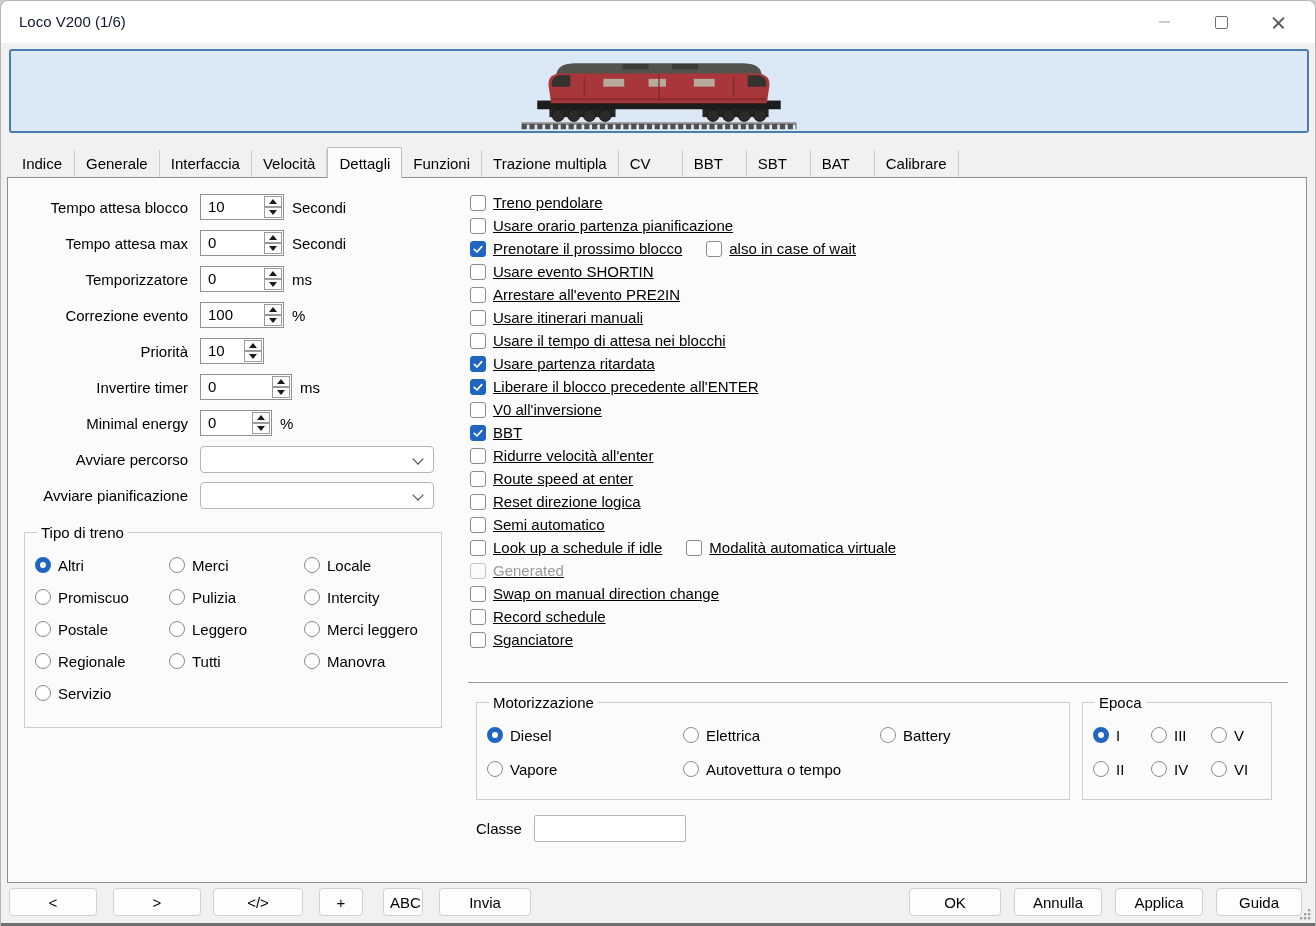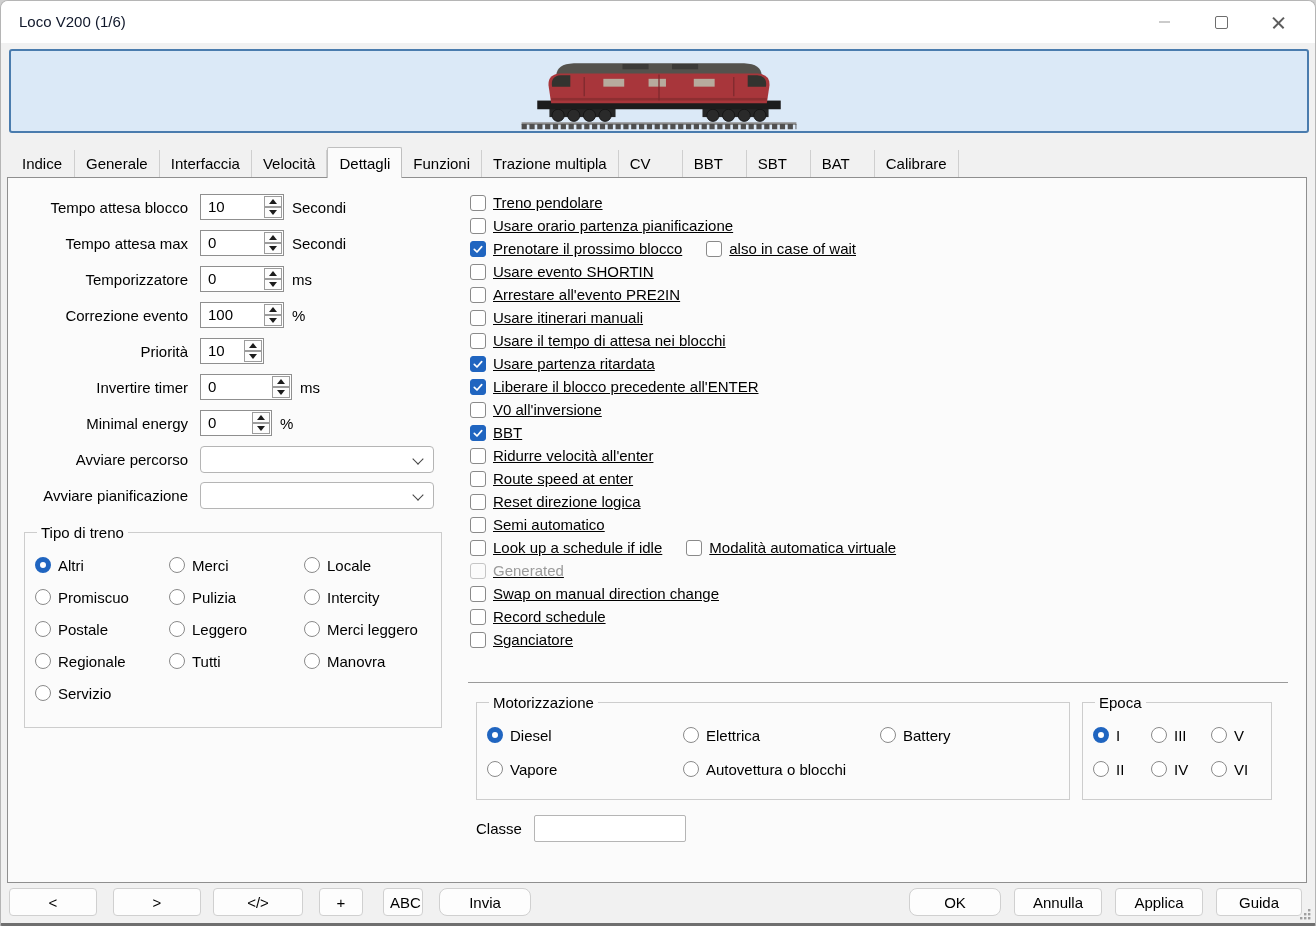--- a/index.html
+++ b/index.html
@@ -498,21 +498,21 @@
           <label class="radio-item">
             <span class="radio"></span>
             <span class="radio-text">Battery</span>
           </label>
           <label class="radio-item">
             <span class="radio"></span>
             <span class="radio-text">Vapore</span>
           </label>
           <label class="radio-item">
             <span class="radio"></span>
-            <span class="radio-text">Autovettura o blocchi</span>
+            <span class="radio-text">Autovettura o tempo</span>
           </label>
         </div>
     </fieldset>
 
     <fieldset class="group era-group">
       <legend>Epoca</legend>
       <div class="era-grid" id="era-options">
           <label class="radio-item">
             <span class="radio checked"></span>
             <span class="radio-text">I</span>
@@ -546,24 +546,24 @@
     </div>
   </div>
 
   <div class="footer">
     <div id="footer-left">
         <button class="btn" style="width: 88px; margin-right: 16px;">&lt;</button>
         <button class="btn" style="width: 88px; margin-right: 12px;">&gt;</button>
         <button class="btn" style="width: 90px; margin-right: 16px;">&lt;/&gt;</button>
         <button class="btn" style="width: 44px; margin-right: 20px;">+</button>
         <button class="btn" style="width: 40px; margin-right: 16px;">ABC</button>
-        <button class="btn" style="width: 92px; border-radius: 8px;">Invia</button>
+        <button class="btn" style="width: 92px;">Invia</button>
       </div>
     <div id="footer-right">
-        <button class="btn" style="width: 92px; border-radius: 8px;">OK</button>
+        <button class="btn" style="width: 92px;">OK</button>
         <button class="btn" style="width: 88px; margin-left: 13px;">Annulla</button>
         <button class="btn" style="width: 88px; margin-left: 13px;">Applica</button>
         <button class="btn" style="width: 86px; margin-left: 13px;">Guida</button>
       </div>
   </div>
 
   <svg class="grip" width="16" height="16" viewBox="0 0 16 16">
     <rect x="12" y="4" width="2.4" height="2.4" fill="#a0a0a0"></rect>
     <rect x="8" y="8" width="2.4" height="2.4" fill="#a0a0a0"></rect>
     <rect x="12" y="8" width="2.4" height="2.4" fill="#a0a0a0"></rect>

